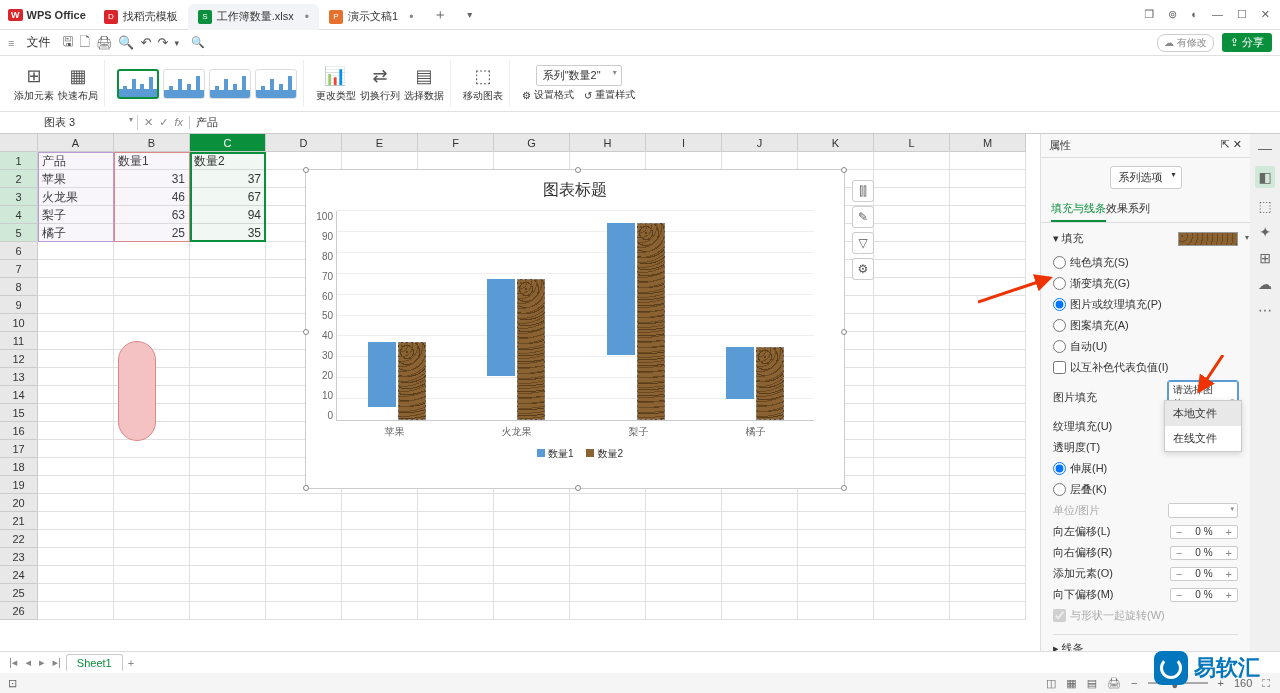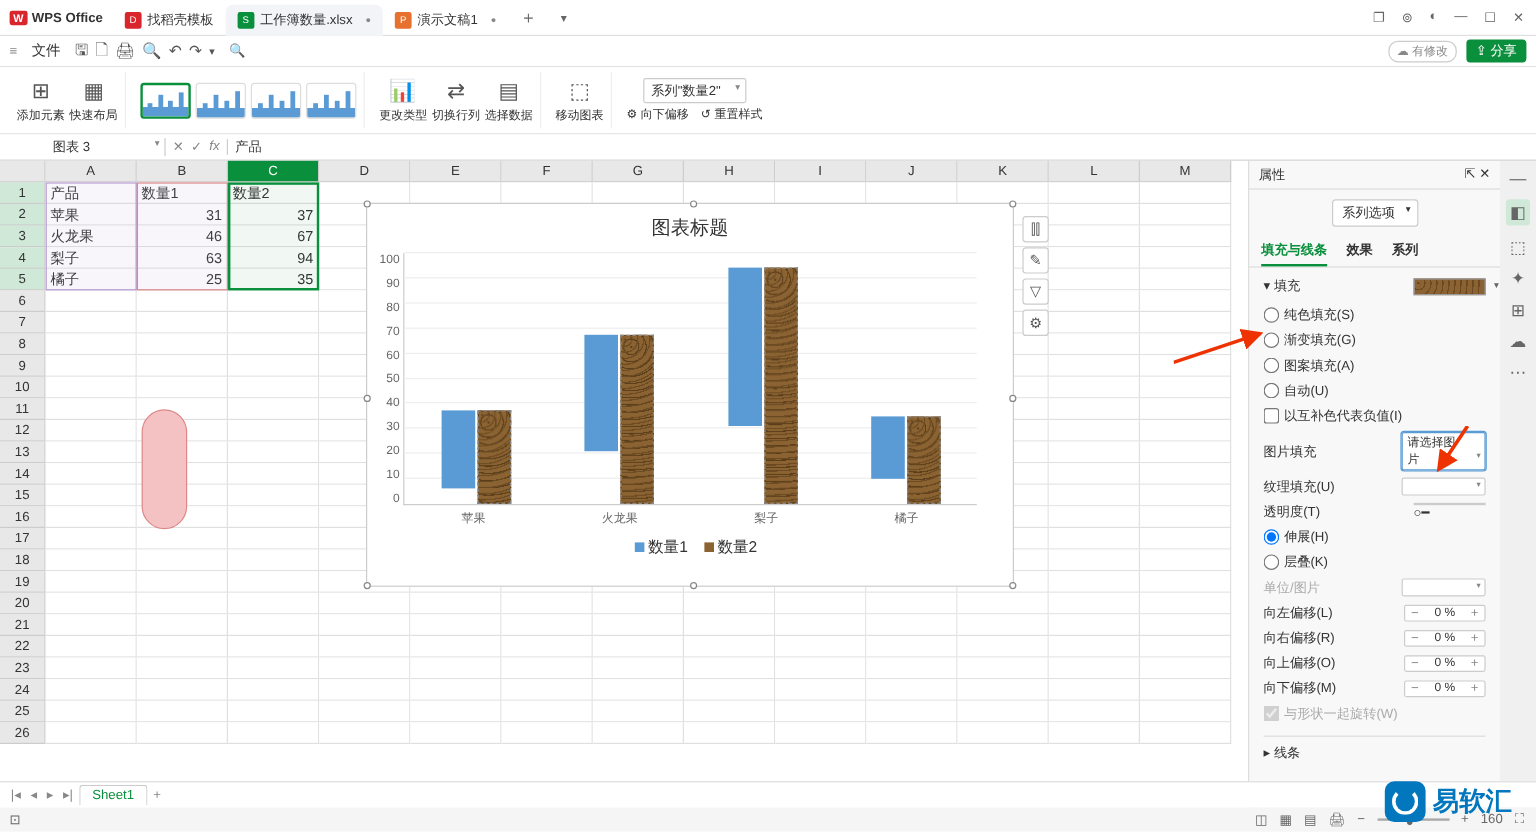--- a/index.html
+++ b/index.html
@@ -78,31 +78,31 @@
 .chart-title { text-align: center; font-size: 16px; padding: 10px 0; color: #333; }
 .chart-plot { position: relative; height: 210px; margin: 0 30px; }
 .y-axis { position: absolute; left: -25px; top: 0; height: 100%; display: flex; flex-direction: column-reverse; justify-content: space-between; font-size: 10px; color: #666; text-align: right; width: 22px; }
 .plot-area { position: absolute; left: 0; right: 0; top: 0; bottom: 0; border-left: 1px solid #ccc; border-bottom: 1px solid #ccc; }
 .gridline { position: absolute; left: 0; right: 0; border-top: 1px solid #eee; }
 .bar-group { position: absolute; bottom: 0; display: flex; gap: 2px; }
 .bar { width: 28px; }
 .bar.blue { background: #5b9bd5; }
 .bar.texture { background: #8b6332; background-image: repeating-radial-gradient(circle at 3px 3px, #6b4a22 0, #6b4a22 1px, transparent 1px, transparent 5px), repeating-radial-gradient(circle at 8px 9px, #5a3d1a 0, #5a3d1a 1px, transparent 1px, transparent 6px); border: 1px dashed #888; }
 .x-labels { display: flex; justify-content: space-around; font-size: 10px; color: #666; padding: 4px 30px 0; }
-.legend { text-align: center; font-size: 13px; padding: 8px 0; }
+.legend { text-align: center; font-size: 10px; padding: 8px 0; }
 .legend-sq { display: inline-block; width: 8px; height: 8px; margin: 0 3px 0 10px; }
 .chart-tools { position: absolute; right: -30px; top: 10px; display: flex; flex-direction: column; gap: 4px; }
 .chart-tool { width: 22px; height: 22px; border: 1px solid #ccc; border-radius: 3px; background: #fff; display: flex; align-items: center; justify-content: center; font-size: 12px; color: #555; }
 
 
 .right-panel { width: 210px; background: #f8f8f8; border-left: 1px solid #ddd; display: flex; flex-direction: column; font-size: 11px; }
 .panel-header { display: flex; justify-content: space-between; padding: 4px 8px; border-bottom: 1px solid #ddd; }
 .panel-dropdown { border: 1px solid #ccc; padding: 3px 18px 3px 8px; border-radius: 3px; background: #fff; margin: 8px auto; position: relative; font-size: 11px; }
 .panel-dropdown::after { content: "▾"; position: absolute; right: 5px; font-size: 8px; }
-.panel-tabs { display: flex; gap: 16px; padding: 0 10px; border-bottom: 1px solid #ddd; font-weight: bold; }
+.panel-tabs { display: flex; gap: 0; padding: 0 10px; border-bottom: 1px solid #ddd; }
 .panel-tab { padding: 4px 0; font-size: 11px; }
 .panel-tab.active { color: #0a8f3c; border-bottom: 2px solid #0a8f3c; }
 .panel-section { padding: 8px 12px; }
 .sec-title { font-size: 11px; margin-bottom: 6px; display: flex; justify-content: space-between; align-items: center; }
 .fill-swatch { width: 60px; height: 14px; background: #8b6332; background-image: repeating-radial-gradient(circle at 3px 3px, #6b4a22 0, #6b4a22 1px, transparent 1px, transparent 5px); border: 1px solid #999; position: relative; }
 .fill-swatch::after { content: "▾"; position: absolute; right: -12px; font-size: 8px; color: #666; }
 .radio-row { display: flex; align-items: center; gap: 4px; padding: 3px 0; }
 .radio-row input { margin: 0; }
 .panel-field { display: flex; justify-content: space-between; align-items: center; padding: 3px 0; }
 .field-input { border: 1px solid #ccc; padding: 1px 16px 1px 4px; width: 70px; font-size: 10px; position: relative; background: #fff; border-radius: 2px; }
@@ -247,21 +247,21 @@
   </div>
   <div class="ribbon-group">
     <div class="ribbon-big">
         <span class="ribbon-icon">⬚</span>
         <span>移动图表</span>
       </div>
   </div>
   <div class="ribbon-group no-border">
     <div class="dropdown-ribbon">系列"数量2"</div>
     <div class="ribbon-row" style="gap:10px">
-      <span class="ribbon-small">⚙ <span>向下偏移</span></span>
+      <span class="ribbon-small">⚙ <span>设置格式</span></span>
       <span class="ribbon-small">↺ <span>重置样式</span></span>
     </div>
   </div>
 </div>
 
 <div class="namebar">
   <div class="namebox">图表 3</div>
   <div class="fx-btns">
     <span>✕</span>
     <span>✓</span>
@@ -777,35 +777,43 @@
       </div>
       <div class="radio-row">
           <input type="radio" style="">
           <span>纯色填充(S)</span>
         </div>
       <div class="radio-row">
           <input type="radio" style="">
           <span>渐变填充(G)</span>
         </div>
       <div class="radio-row">
+          <input type="radio" checked="" style="">
+          <span>图片或纹理填充(P)</span>
+        </div>
+      <div class="radio-row">
           <input type="radio" style="">
           <span>图案填充(A)</span>
         </div>
       <div class="radio-row">
           <input type="radio" style="">
           <span>自动(U)</span>
         </div>
       <div class="radio-row">
           <input type="checkbox" style="">
           <span>以互补色代表负值(I)</span>
         </div>
 
       <div class="panel-field" style="position:relative">
         <span>图片填充</span>
         <span class="field-input img-dropdown">请选择图片</span>
+        <div class="img-menu" style="right:-4px;top:22px">
+          <div class="img-menu-item hover">本地文件</div>
+          <div class="img-menu-item">在线文件</div>
+        </div>
       </div>
       <div class="panel-field">
           <span>纹理填充(U)</span>
           <span class="field-input">&nbsp;</span>
         </div>
       <div class="panel-field">
           <span>透明度(T)</span>
           <span style="width:60px;border-top:2px solid #ccc;position:relative">○━</span>
         </div>
       <div class="radio-row">
@@ -830,21 +838,21 @@
         </div>
       <div class="panel-field">
           <span>向右偏移(R)</span>
           <div class="spinner">
             <span class="spinner-btn">−</span>
             <span class="spinner-val">0 %</span>
             <span class="spinner-btn">+</span>
           </div>
         </div>
       <div class="panel-field">
-          <span>向上偏移(O)</span>
+          <span>添加元素(O)</span>
           <div class="spinner">
             <span class="spinner-btn">−</span>
             <span class="spinner-val">0 %</span>
             <span class="spinner-btn">+</span>
           </div>
         </div>
       <div class="panel-field">
           <span>向下偏移(M)</span>
           <div class="spinner">
             <span class="spinner-btn">−</span>

